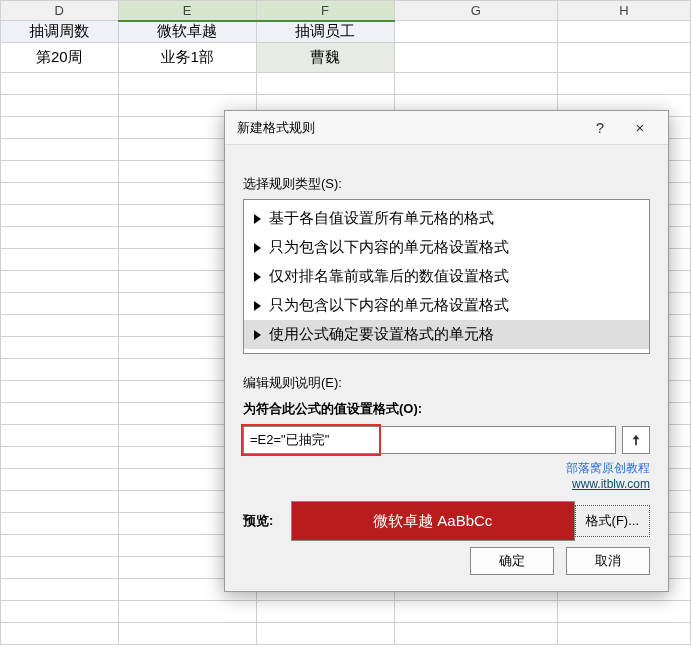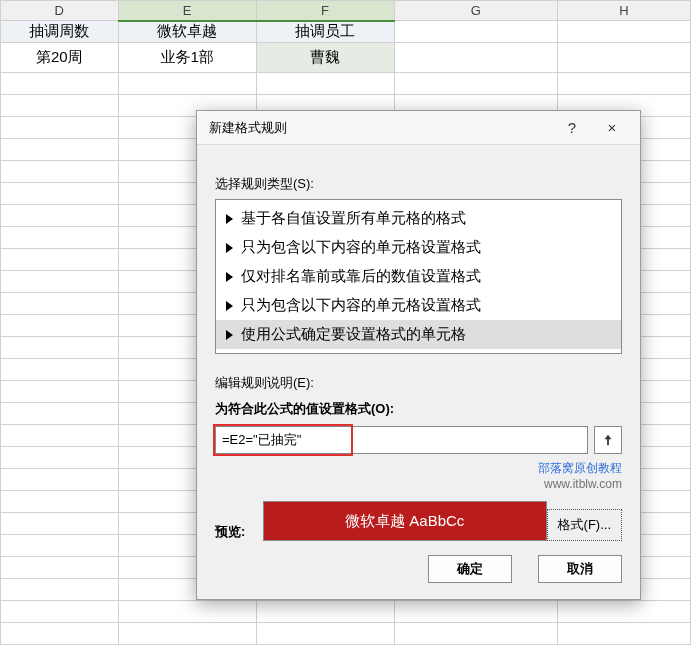--- a/index.html
+++ b/index.html
@@ -58,21 +58,21 @@
   .selrange-bottom { border-bottom: 2px solid #4b8b3b; }
   .selrange-left { border-left: 2px solid #4b8b3b; }
   .selrange-right { border-right: 2px solid #4b8b3b; }
   .active-cell {
     background: #e6ece3;
   }
 
   
   .dialog {
     position: absolute;
-    left: 196px;
+    left: 224px;
     top: 110px;
     width: 445px;
     background: #f0f0f0;
     border: 1px solid #9a9a9a;
     box-shadow: 0 4px 18px rgba(0,0,0,0.35);
   }
   .titlebar {
     display: flex;
     align-items: center;
     height: 34px;
@@ -149,27 +149,27 @@
     justify-content: center;
   }
   .refbtn svg { width: 14px; height: 14px; }
 
   .credit {
     text-align: right;
     font-size: 12px;
     margin: 6px 0 10px;
   }
   .credit .c1 { color: #2e6fdb; }
-  .credit .c2 { color: #737373; }
+  .credit .c2 { color: #0c4a6e; text-decoration: underline; }
 
   .preview-row {
     display: flex;
-    align-items: flex-end;
+    align-items: center;
     gap: 0;
-    margin-bottom: 8px;
+    margin-bottom: 0;
   }
   .preview-label { font-weight: bold; width: 48px; }
   .preview-box {
     flex: 1;
     height: 40px;
     background: #b91c1c;
     color: #fff;
     border: 1px solid #888;
     display: flex;
     align-items: center;
@@ -178,23 +178,22 @@
   }
   .fmtbtn {
     border: 1px dotted #555;
     padding: 6px 10px;
     background: #efefef;
   }
 
   .dlg-footer {
     display: flex;
     justify-content: flex-end;
-    gap: 26px;
+    gap: 12px;
     padding-top: 6px;
-    font-weight: bold;
   }
   .btn {
     min-width: 84px;
     height: 28px;
     border: 1px solid #8a8a8a;
     background: #fdfdfd;
     display: inline-flex;
     align-items: center;
     justify-content: center;
   }

